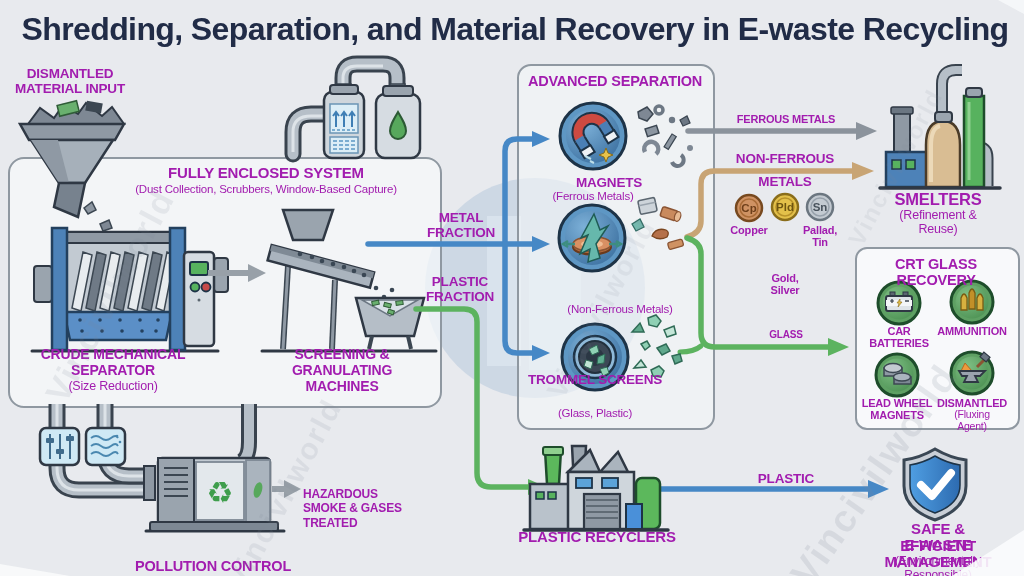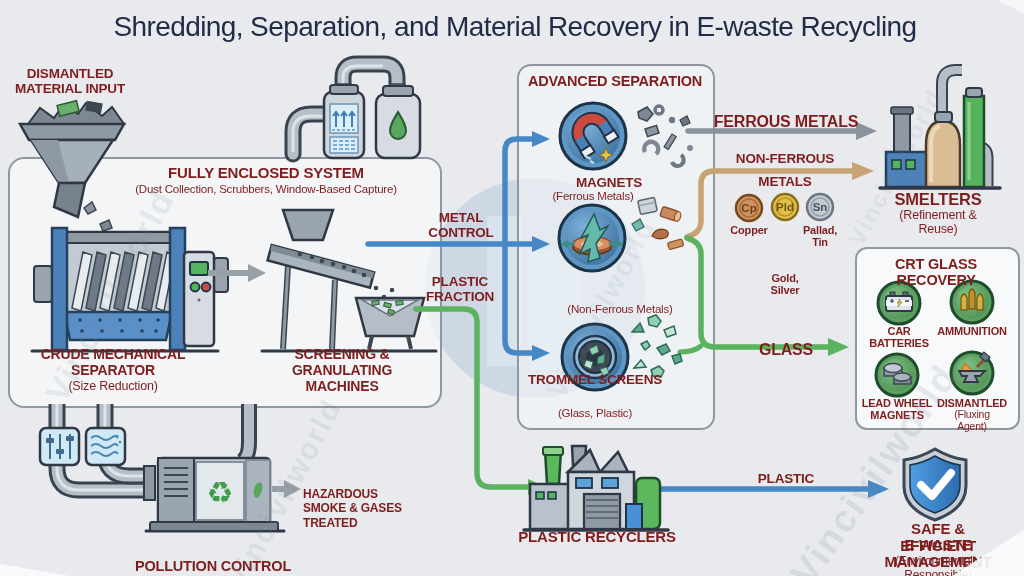--- a/index.html
+++ b/index.html
@@ -4,24 +4,24 @@
 <style>
   html,body{margin:0;padding:0;}
   body{
     width:1024px;height:576px;overflow:hidden;position:relative;
     background:#e8eaee;
     font-family:"Liberation Sans","DejaVu Sans",sans-serif;
   }
   .stage{position:absolute;left:0;top:0;width:1024px;height:576px;}
   .page-title{
     position:absolute;left:515px;top:11px;transform:translateX(-50%);
-    font-size:28px;font-weight:400;letter-spacing:-0.6px;color:#212c47;white-space:nowrap;
+    font-size:32px;font-weight:700;letter-spacing:-0.6px;color:#212c47;white-space:nowrap;
   }
   .lbl{
-    position:absolute;color:#7f1d1d;font-weight:700;text-align:center;
+    position:absolute;color:#a21caf;font-weight:700;text-align:center;
     transform:translateX(-50%);white-space:pre-line;letter-spacing:-0.2px;line-height:1.13;
   }
   .lbl.left{transform:none;text-align:left;margin-top:21px;}
   .sub{font-weight:400;}
   .semib{font-weight:600;}
   .box{position:absolute;border:2px solid #8f98a1;background:rgba(247,249,251,.72);}
   .wm{
     position:absolute;color:#7e8796;opacity:.13;font-weight:700;white-space:nowrap;
     transform-origin:0 50%;pointer-events:none;letter-spacing:2px;z-index:40;
   }
@@ -471,35 +471,35 @@
 GRANULATING
 MACHINES</div>
 
   <div class="lbl" style="left:213px;top:558px;font-size:14.5px;">POLLUTION CONTROL</div>
   <div class="lbl left" style="left:303px;top:466px;font-size:12px;line-height:1.2;">HAZARDOUS
 SMOKE &amp; GASES
 TREATED</div>
   <div class="recycle" style="left:220px;top:478px;">♻</div>
 
   <div class="lbl" style="left:461px;top:210px;font-size:13.5px;">METAL
-CONTROL</div>
+FRACTION</div>
   <div class="lbl" style="left:460px;top:274px;font-size:13.5px;">PLASTIC
 FRACTION</div>
 
   <div class="lbl" style="left:615px;top:73px;font-size:14.5px;">ADVANCED SEPARATION</div>
   <div class="lbl" style="left:593px;top:175px;font-size:13.5px;padding-left:32px;">MAGNETS</div>
   <div class="lbl sub" style="left:593px;top:190px;font-size:11.5px;">(Ferrous Metals)</div>
   <div class="lbl sub" style="left:592px;top:303px;font-size:11.5px;margin-left:28px;">(Non-Ferrous Metals)</div>
   <div class="lbl" style="left:595px;top:372px;font-size:13.5px;">TROMMEL SCREENS</div>
   <div class="lbl sub" style="left:595px;top:407px;font-size:11.5px;">(Glass, Plastic)</div>
 
-  <div class="lbl" style="left:786px;top:113px;font-size:16px;">FERROUS METALS</div>
+  <div class="lbl" style="left:786px;top:113px;font-size:11px;">FERROUS METALS</div>
   <div class="lbl" style="left:785px;top:151px;font-size:13.5px;">NON-FERROUS</div>
   <div class="lbl" style="left:785px;top:174px;font-size:13.5px;">METALS</div>
-  <div class="lbl" style="left:786px;top:329px;font-size:16px;margin-top:12px;">GLASS</div>
+  <div class="lbl" style="left:786px;top:329px;font-size:10px;">GLASS</div>
   <div class="lbl" style="left:786px;top:471px;font-size:13.5px;">PLASTIC</div>
 
   <div class="chip-sym" style="left:749px;top:202px;color:#6e3f1a;">Cp</div>
   <div class="chip-sym" style="left:785px;top:201px;color:#6d5410;">Pld</div>
   <div class="chip-sym" style="left:820px;top:201px;color:#48525c;text-align:right;">Sn</div>
   <div class="lbl semib" style="left:749px;top:224px;font-size:11px;">Copper</div>
   <div class="lbl semib" style="left:785px;top:224px;font-size:11px;margin-top:48px;">Gold,
 Silver</div>
   <div class="lbl semib" style="left:820px;top:224px;font-size:11px;">Pallad,
 Tin</div>

